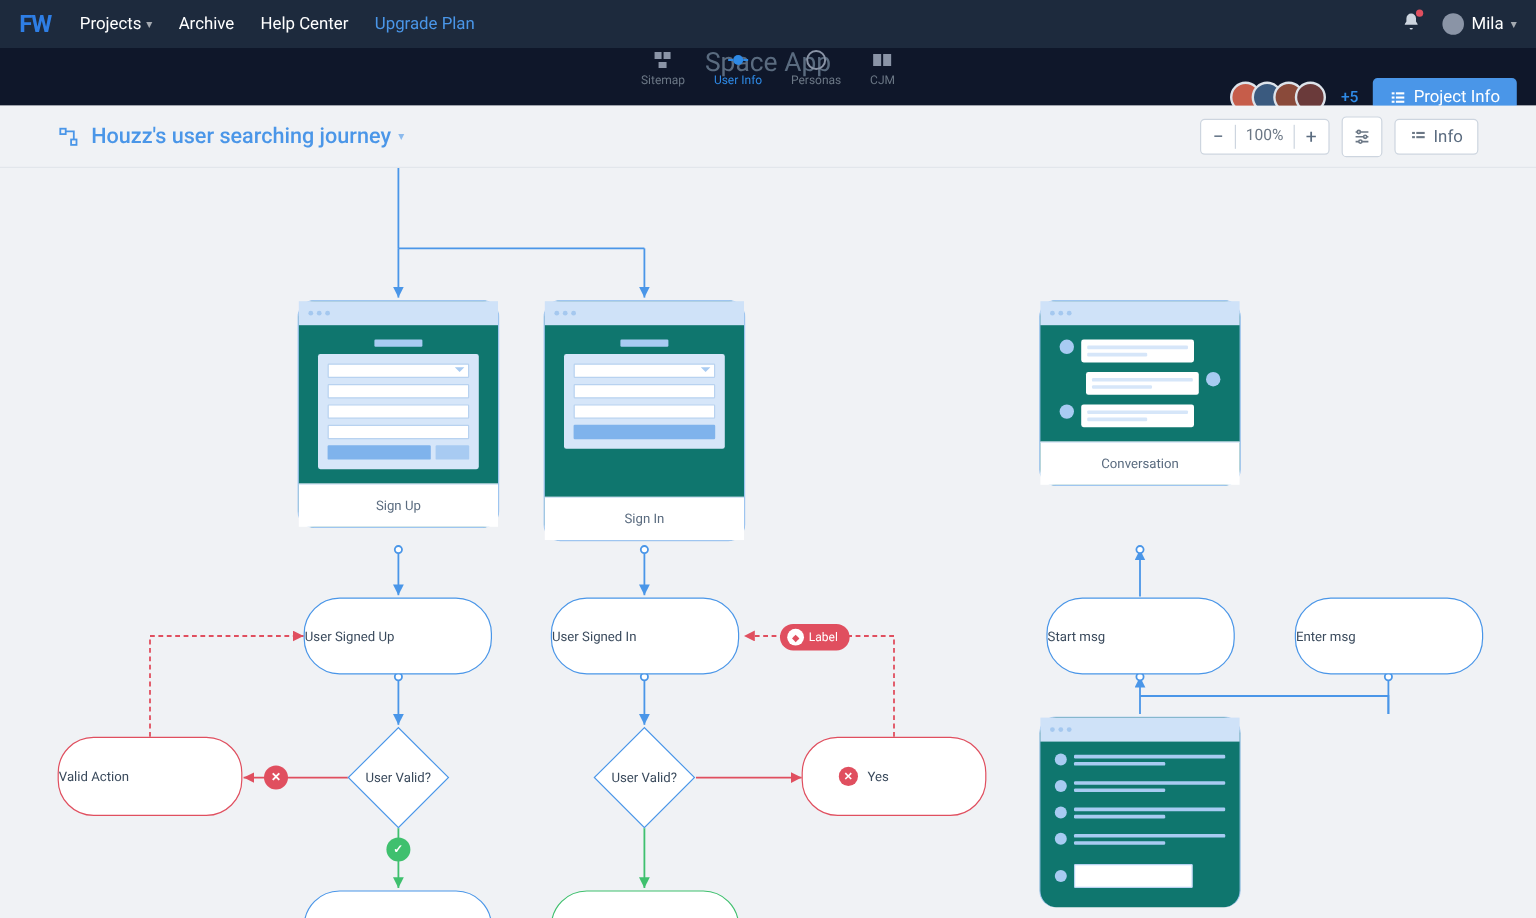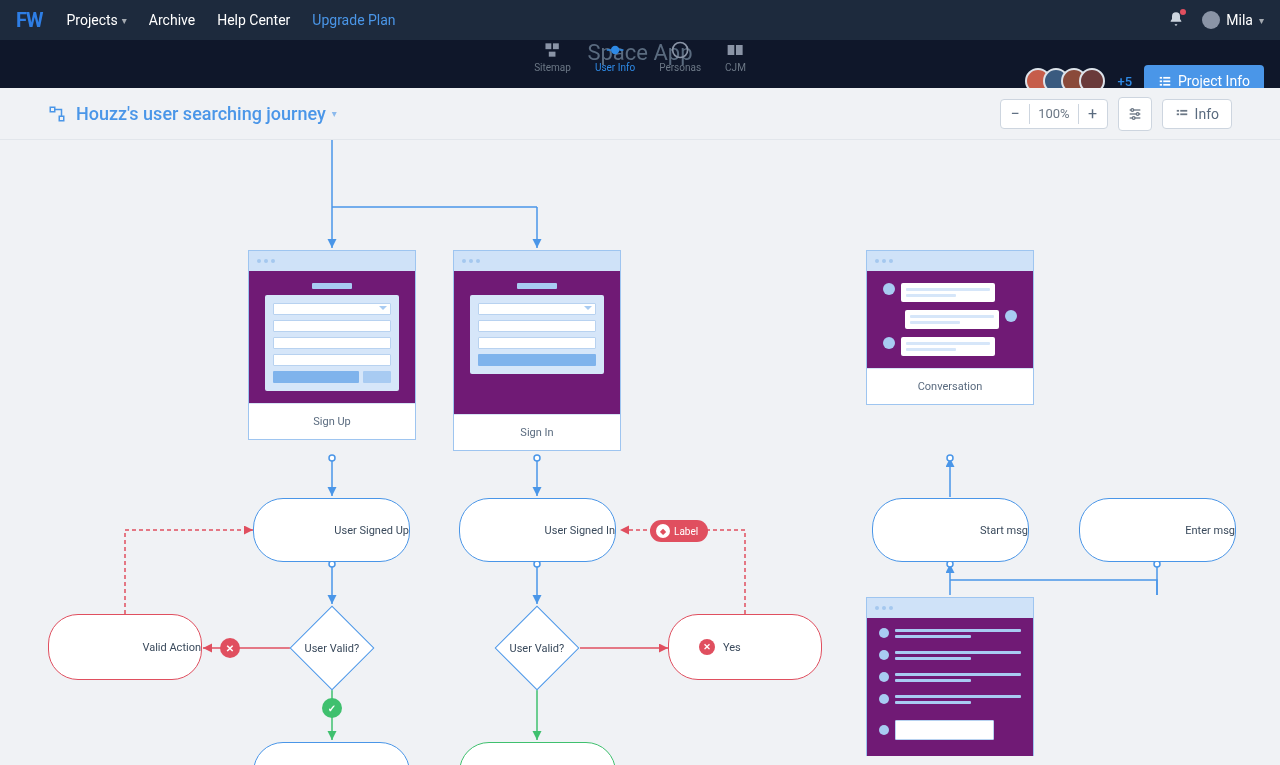--- a/index.html
+++ b/index.html
@@ -46,33 +46,33 @@
 .zoom span { padding:0 8px; font-size:13px; color:#6b7785;}
 .iconbtn { width:34px; height:34px; border:1px solid #cdd5df; border-radius:4px; background:#fff; display:flex; align-items:center; justify-content:center; cursor:pointer; color:#6b7785;}
 .infobtn { border:1px solid #cdd5df; border-radius:4px; background:#fff; padding:6px 12px; display:flex; align-items:center; gap:6px; cursor:pointer; color:#5a6b7f; font-size:14px;}
 
 
 .canvas { position:absolute; top:140px; left:0; right:0; bottom:0; overflow:hidden;}
 .canvas svg { position:absolute; top:0; left:0; width:100%; height:100%; pointer-events:none;}
 .node { position:absolute; }
 
 
-.wf-card { border:1px solid #9ec5f0; background:#701a75; border-radius:0; }
+.wf-card { border:1px solid #9ec5f0; background:#0f766e; border-radius:14px; }
 .wf-top { height:20px; background:#cfe2f8; display:flex; align-items:center; padding-left:8px; gap:3px;}
 .wf-top i { width:4px; height:4px; border-radius:50%; background:#a5c8ef;}
 .wf-body { padding:12px 16px; display:flex; flex-direction:column; align-items:center; gap:6px;}
 .wf-caption { background:#fff; height:36px; display:flex; align-items:center; justify-content:center; font-size:11px; color:#5a6b7f; border-top:1px solid #d6e4f5;}
 .wf-panel { background:#d6e6f9; border-radius:2px; width:100%; padding:8px; display:flex; flex-direction:column; gap:5px;}
 .wf-input { height:12px; background:#fff; border:1px solid #b8d2f0; border-radius:1px;}
 .wf-button { height:12px; background:#7fb3ec; border-radius:1px;}
 .wf-bar { height:6px; background:#a8cbf2; border-radius:1px;}
 .wf-row{display:flex;gap:4px;width:100%;}
 
 
-.pill { border-radius:30px; border:1.5px solid; background:#fff; display:flex; align-items:center; justify-content:flex-end; font-size:11px; color:#3a4a5c;}
+.pill { border-radius:30px; border:1.5px solid; background:#fff; display:flex; align-items:center; justify-content:flex-start; font-size:11px; color:#3a4a5c;}
 .pill.blue { border-color:#4a96e8;}
 .pill.red { border-color:#e04f5f;}
 
 .diamond { background:#fff; border:1.5px solid #4a96e8; transform:rotate(45deg); display:flex; align-items:center; justify-content:center;}
 .diamond span { transform:rotate(-45deg); font-size:11px; color:#3a4a5c; white-space:nowrap;}
 
 .marker { width:20px; height:20px; border-radius:50%; display:flex; align-items:center; justify-content:center; color:#fff; font-size:10px; font-weight:bold;}
 .marker.red{background:#e04f5f;} .marker.green{background:#3fc06e;}
 
 .label-chip{ background:#e04f5f; color:#fff; border-radius:12px; height:22px; display:flex; align-items:center; padding:0 10px 0 6px; font-size:10px; gap:4px;}

